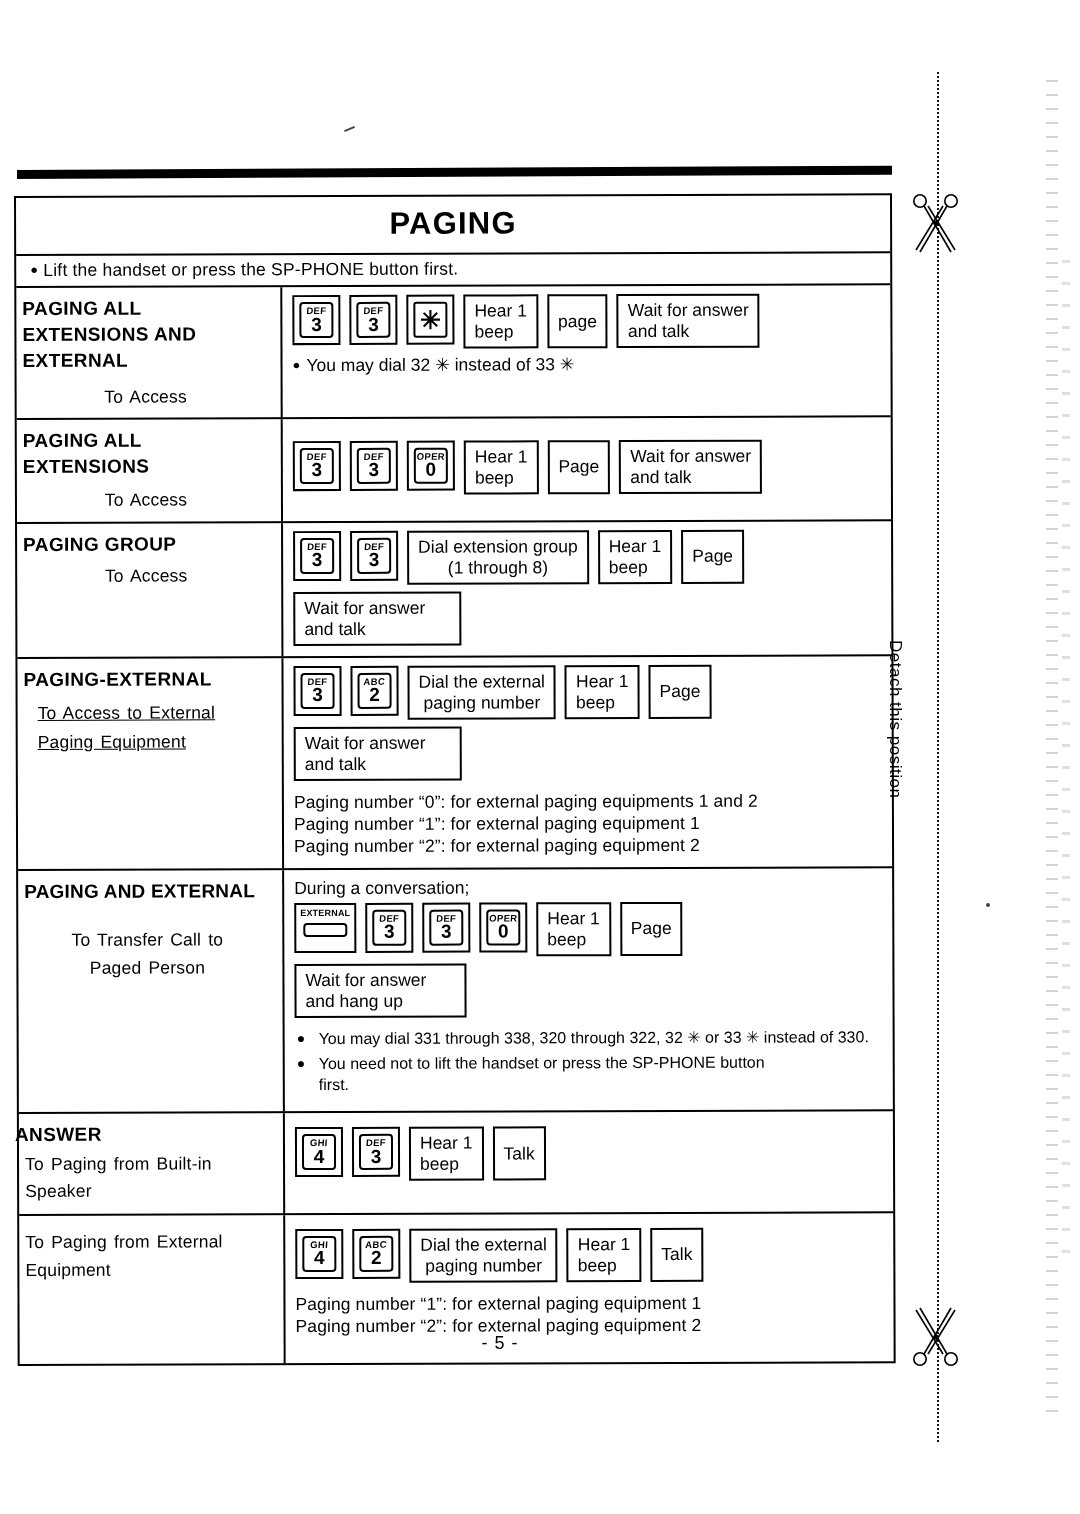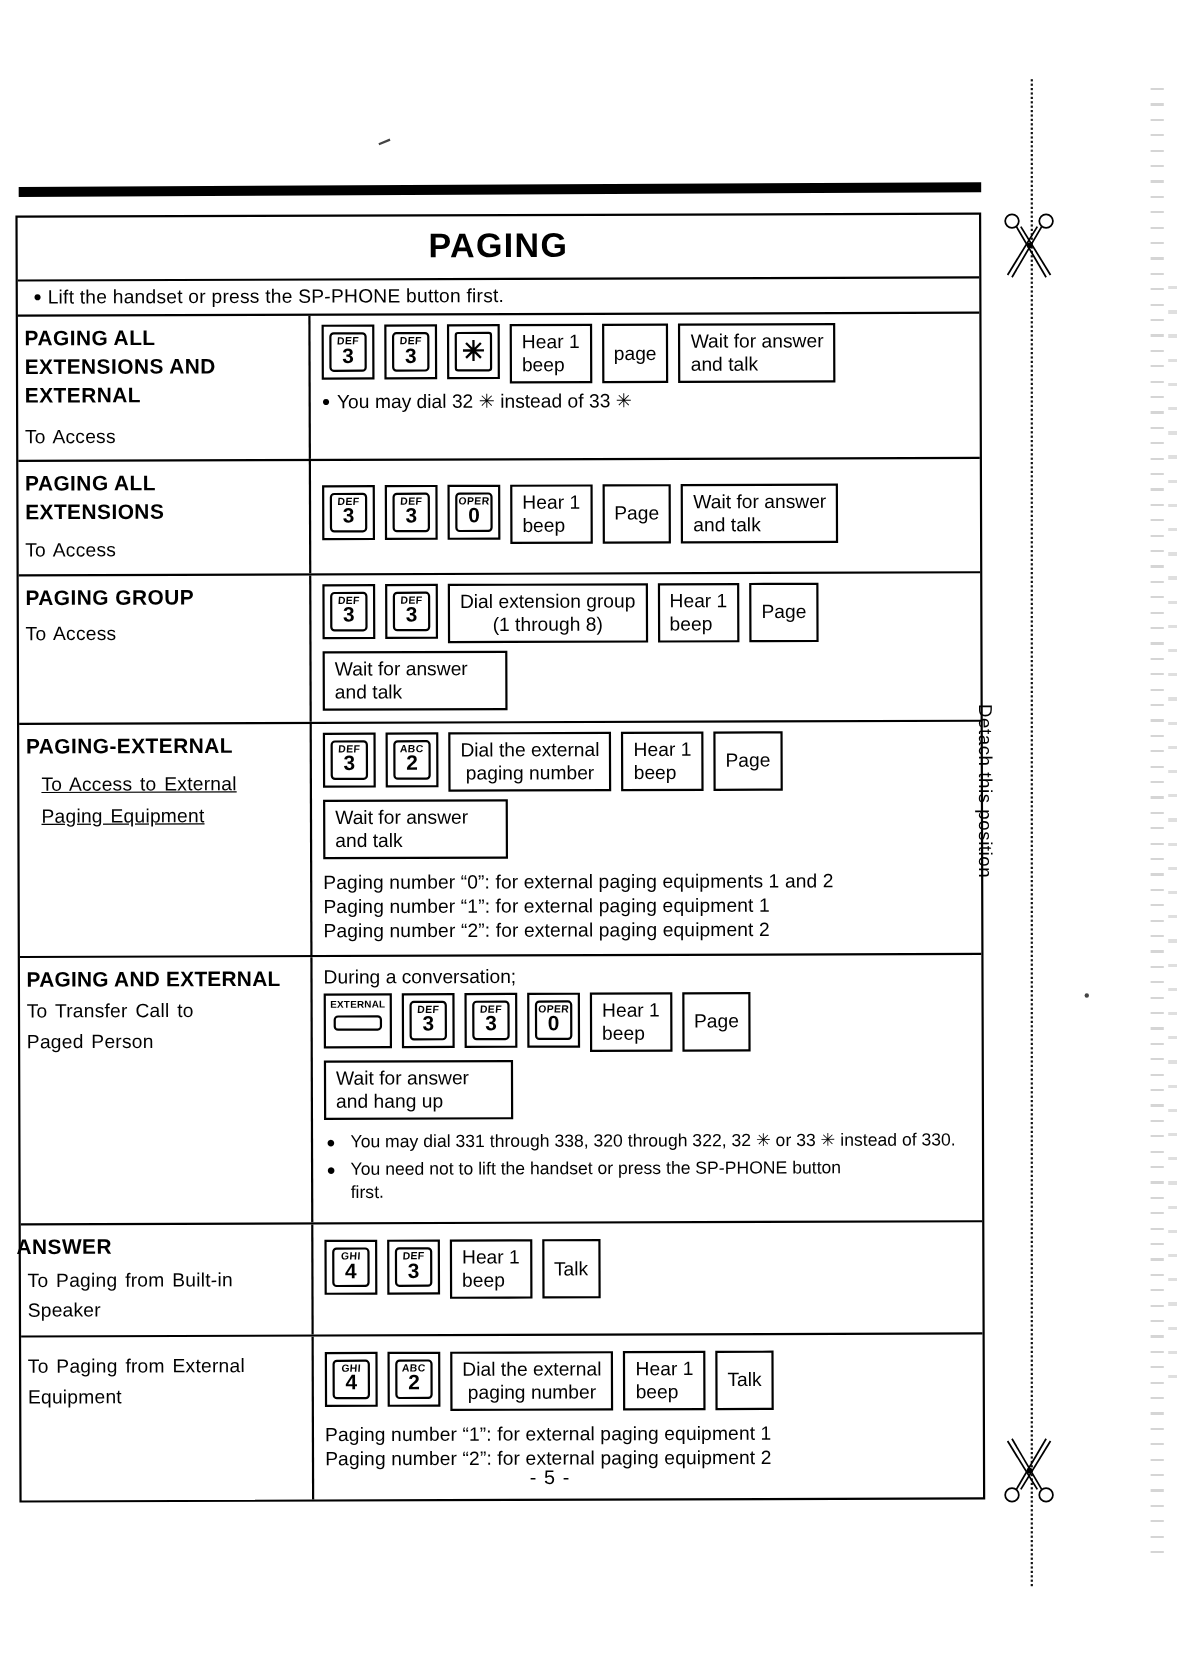--- a/index.html
+++ b/index.html
@@ -95,21 +95,21 @@
     line-height: 1.38;
   }
   .hd.wide { letter-spacing: 1.6px; }
   .sub {
     font-size: 17.5px;
     line-height: 1.42;
     letter-spacing: .2px;
     word-spacing: 2px;
   }
   .sub.indent { padding-left: 14px; text-decoration: underline; }
-  .sub.indentR { text-align: left; padding-right: 2px; }
+  .sub.indentR { text-align: center; padding-right: 2px; }
 
   
   .steps {
     display: flex;
     align-items: stretch;
     gap: 9px;
     flex-wrap: nowrap;
   }
   .steps + .steps { margin-top: 7px; }
 
@@ -458,21 +458,21 @@
         </div>
         <div class="plaintext">Paging number “0”: for external paging equipments 1 and 2
 Paging number “1”: for external paging equipment 1
 Paging number “2”: for external paging equipment 2</div>
       </div>
     </div>
 
     <div class="row">
       <div class="lcell">
         <div class="hd wide" style="white-space:pre-line;letter-spacing:.2px">PAGING AND EXTERNAL</div>
-        <div class="sub indentR" style="white-space:pre-line;margin-top:0;line-height:1.6">To Transfer Call to
+        <div class="sub indentR" style="white-space:pre-line;margin-top:21px;line-height:1.6">To Transfer Call to
 Paged Person</div>
       </div>
       <div class="rcell">
         <div class="leadtext">During a conversation;</div>
         <div class="steps">
           <div class="keyfn">
             <span class="fnlabel">EXTERNAL</span>
             <span class="fnbar"></span>
           </div>
           <div class="key">

